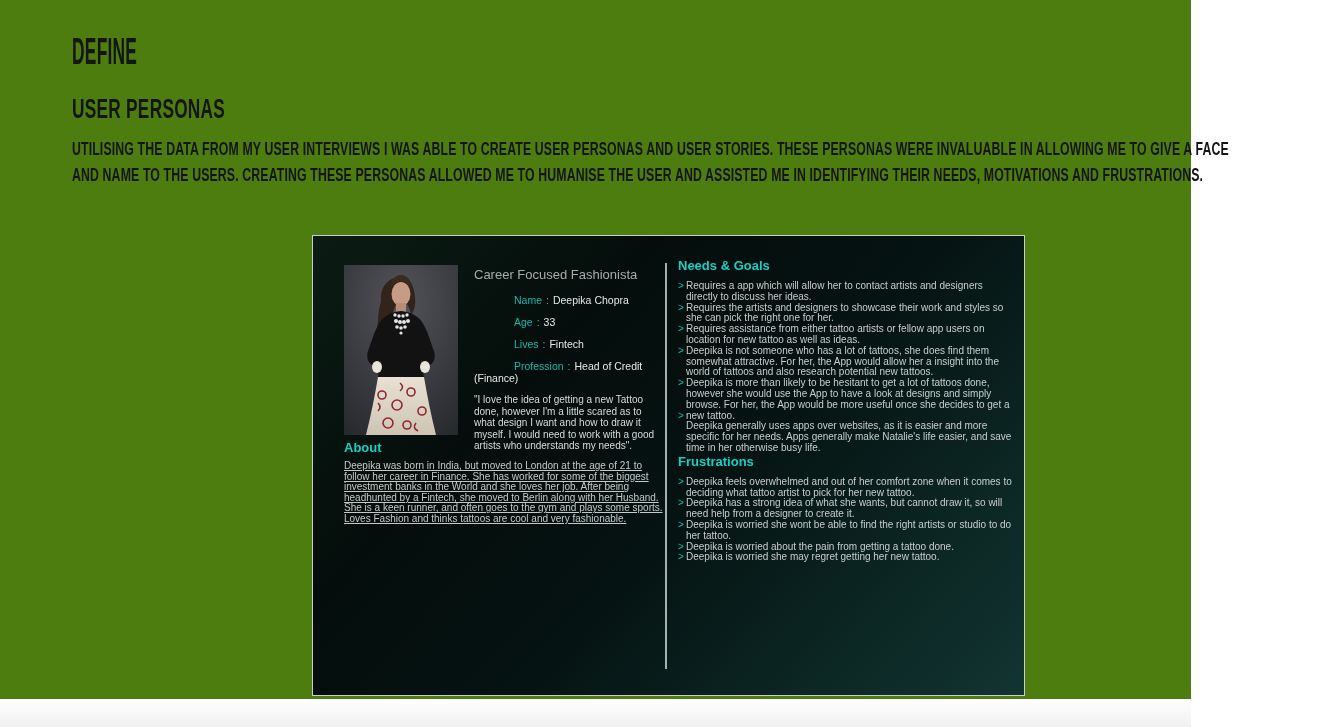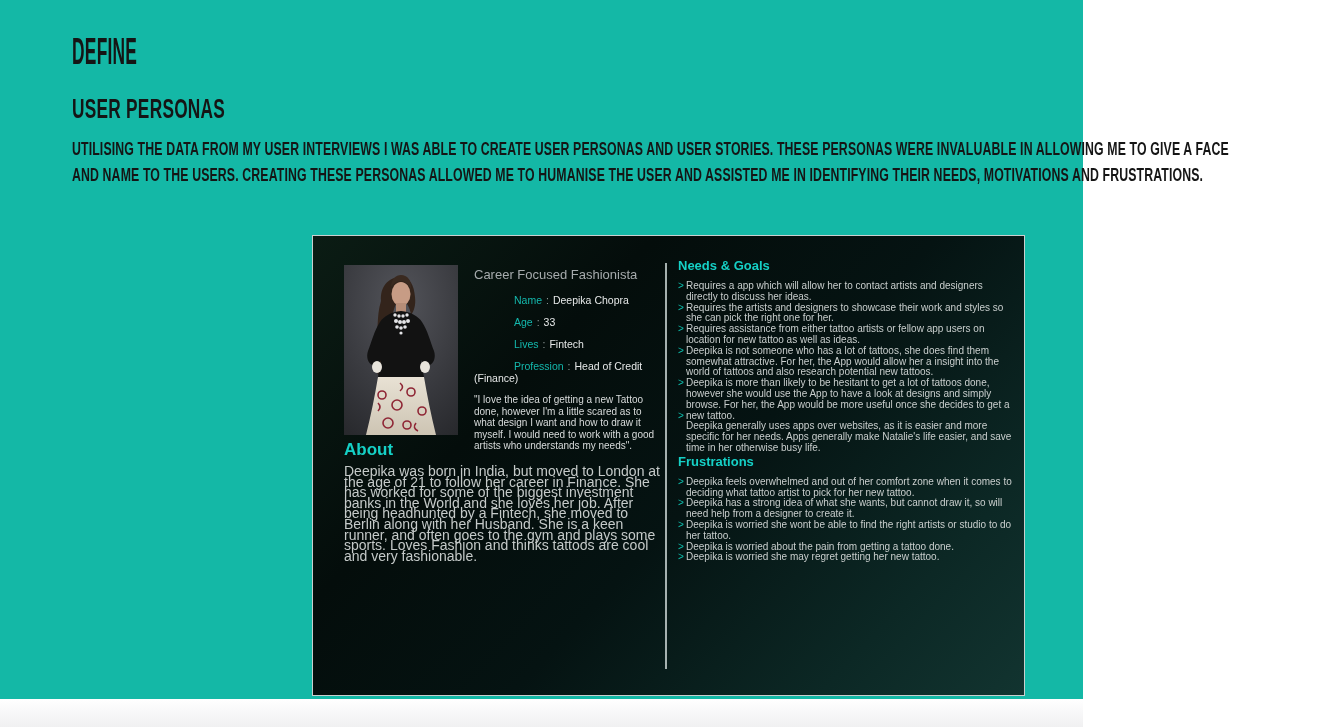--- a/index.html
+++ b/index.html
@@ -1,18 +1,18 @@
 <!DOCTYPE html>
 <html><head>
 <meta charset="utf-8">
 <style>
   * { margin:0; padding:0; box-sizing:border-box; }
   html,body { width:1319px; height:727px; background:#ffffff; overflow:hidden;
               font-family:"Liberation Sans", sans-serif; }
-  .page { position:relative; width:1083px; height:727px; background:#14b8a6; }
+  .page { position:relative; width:1191px; height:727px; background:#4d7c0f; }
 
   
   .content { position:absolute; left:72px; top:33px; }
   .cond { transform-origin:0 0; color:#151515; }
   .h1 { font-size:37px; font-weight:bold; line-height:1; letter-spacing:.5px;
         transform:scaleX(.47); white-space:nowrap; }
   .h2 { font-size:27px; font-weight:bold; line-height:1; letter-spacing:.4px;
         margin-top:26px; transform:scaleX(.64); white-space:nowrap; }
   .intro { font-size:18.5px; font-weight:bold; line-height:26px; letter-spacing:.2px;
            margin-top:13px; width:1780px; transform:scaleX(.665); }
@@ -29,23 +29,23 @@
   .left-col { position:absolute; left:0; top:0; width:352px; height:100%; }
   .photo { position:absolute; left:31px; top:29px; width:114px; height:170px; overflow:hidden; }
   .info  { position:absolute; left:161px; top:31px; width:188px; }
   .archetype { font-size:13px; color:#a6abad; margin-bottom:12px; }
   .detail-row { font-size:10.5px; margin-bottom:10px; }
   .detail-row .lbl { color:#14b8ad;padding-left:40px; }
   .detail-row .sep { color:#8f9b9a; padding:0 4px; }
   .detail-row .val { color:#e6e8e8; }
   .quote { font-size:10px; line-height:11.5px; color:#d8dbdb; margin-top:7px; }
   .about { position:absolute; left:31px; top:204px; width:322px; }
-  .about h3 { font-size:17px; font-weight:bold; color:#15d0c6; }
-  .about p  { font-size:14px; line-height:10.6px; color:#c5cac9; margin-top:6px;
-              white-space:pre-line; }
+  .about h3 { font-size:13px; font-weight:bold; color:#15d0c6; }
+  .about p  { font-size:10px; line-height:10.6px; color:#c5cac9; margin-top:6px;
+              white-space:pre-line;text-decoration:underline; }
 
   
   .right-col { position:absolute; left:365px; top:22px; width:334px; }
   .rc-heading { font-size:13px; font-weight:bold; color:#15d0c6; margin-bottom:8px; }
   .rc-section + .rc-section { margin-top:0; }
   .sec-behaviours { margin-top:33px; }
   .sec-frustrations { margin-top:15px; }
   .bullet { display:flex; font-size:10px; line-height:10.8px; color:#c9cecd; }
   .bullet .marker { color:#0fbfae; width:8px; flex:0 0 8px; }
   .bullet .btext  { flex:1; white-space:pre-line; }

